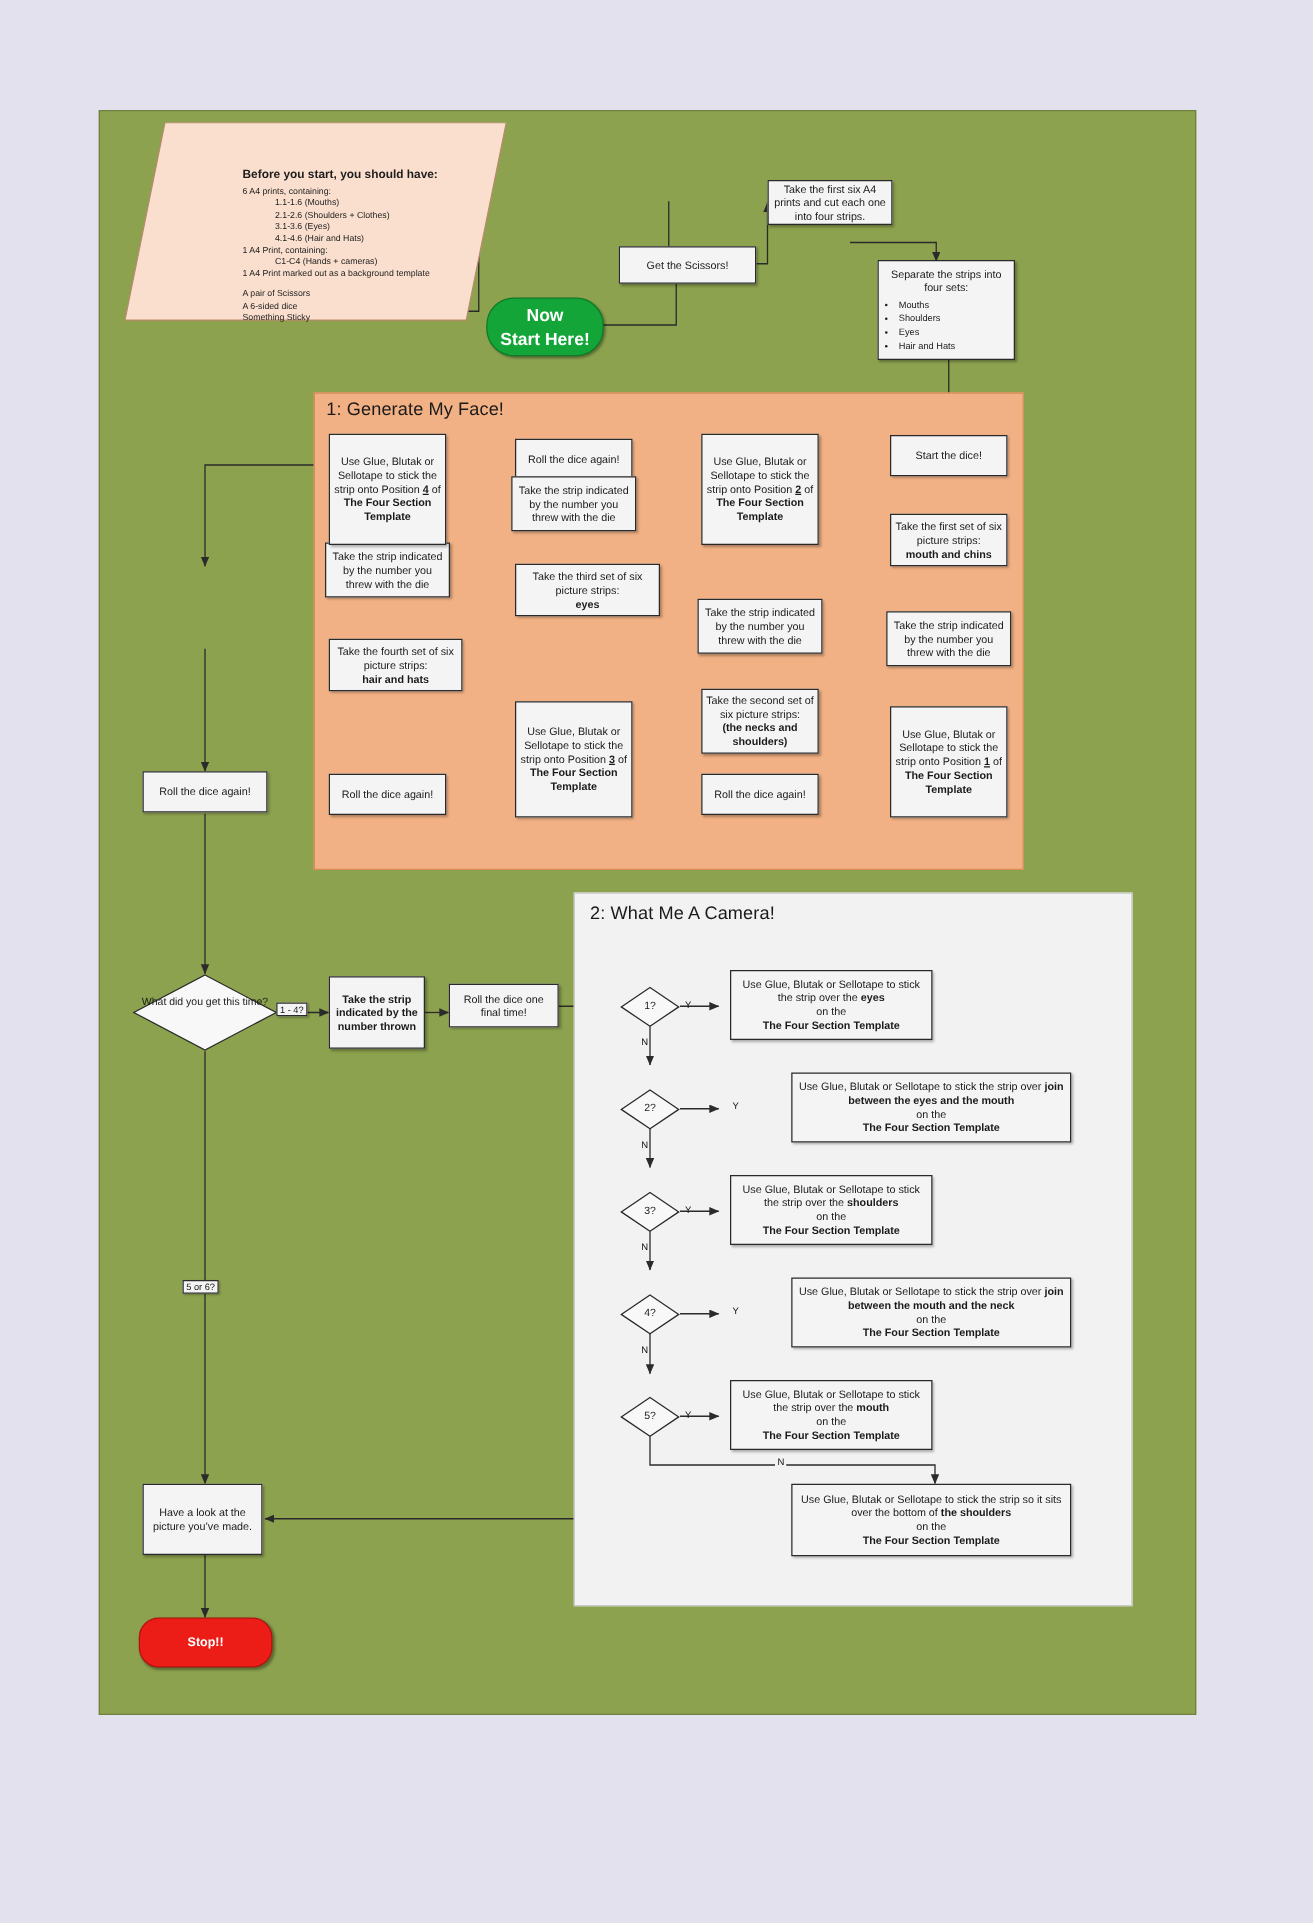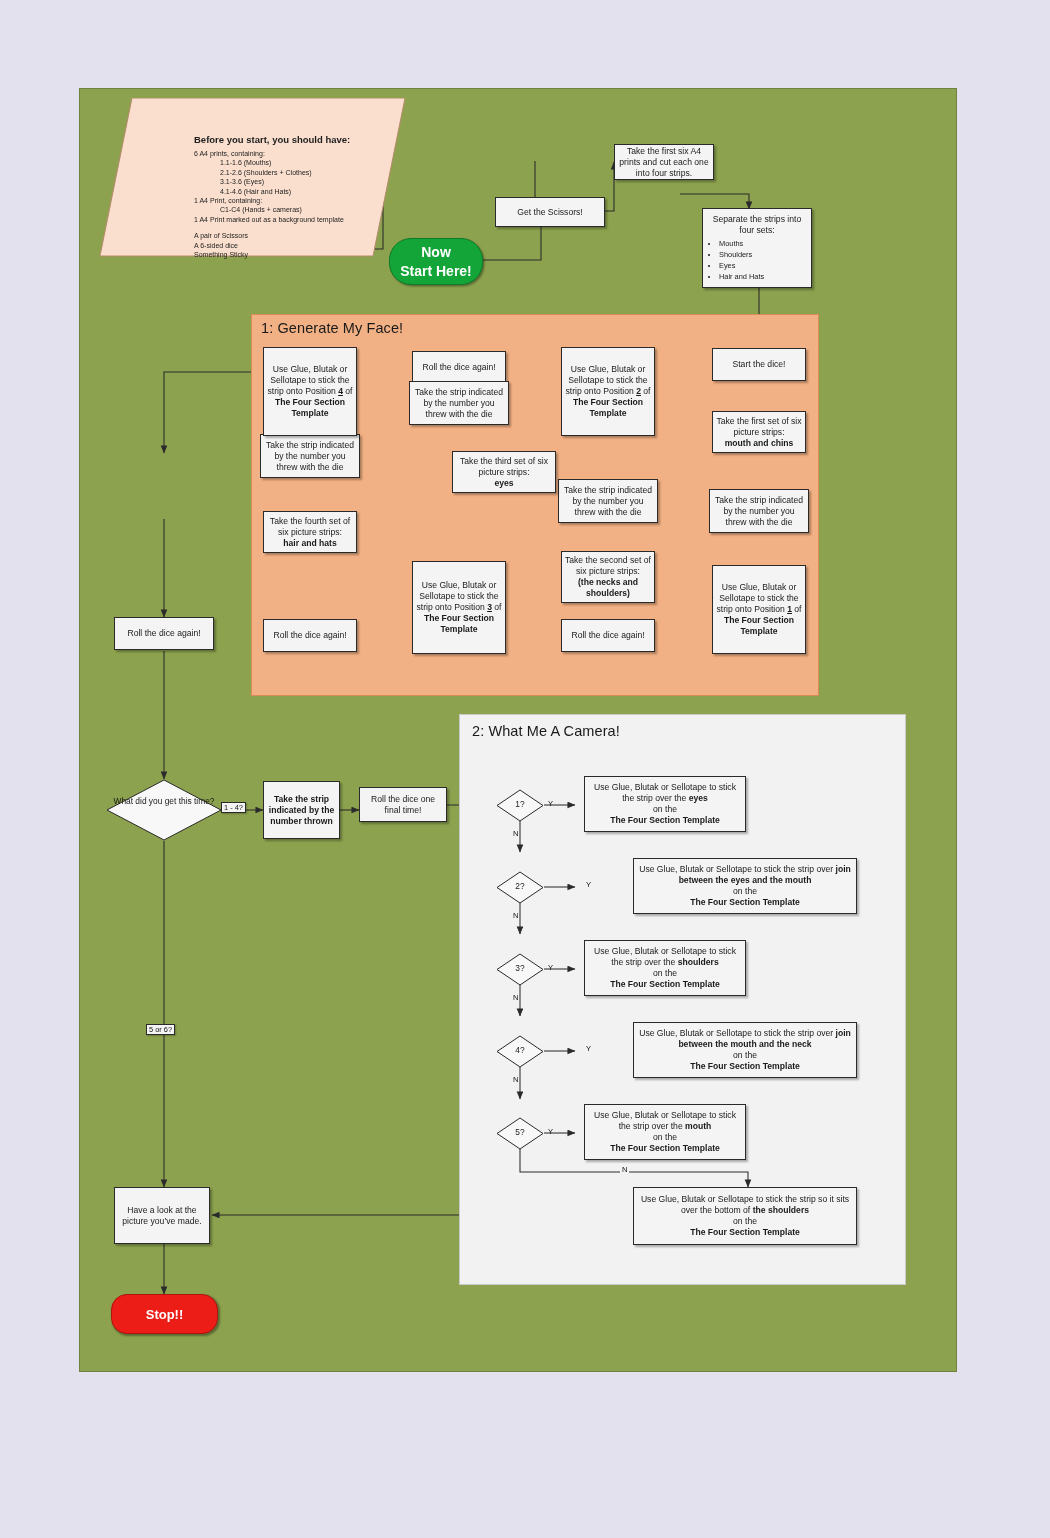--- a/index.html
+++ b/index.html
@@ -20,21 +20,21 @@
   .para svg{display:block;}
   .para-text{position:absolute;font-size:7px;line-height:1.35;color:#1d1d1d;}
   .para-text .hd{font-size:9.5px;font-weight:bold;display:block;margin-bottom:2px;}
   .para-text .ind1{padding-left:26px;}
   .para-text .gap{display:block;height:7px;}
   .startnode{position:absolute;background:#13a538;border:1px solid #0d7a28;border-radius:22px;
      display:flex;align-items:center;justify-content:center;text-align:center;color:#ffffff;
      font-size:14px;font-weight:bold;line-height:1.3;box-shadow:1.5px 1.5px 2px rgba(0,0,0,.35);}
   .stopnode{position:absolute;background:#ec1c16;border:1px solid #b01410;border-radius:16px;
      display:flex;align-items:center;justify-content:center;text-align:center;color:#ffffff;
-     font-size:13px;font-weight:bold;box-shadow:1.5px 1.5px 2px rgba(0,0,0,.35);}
+     font-size:10px;font-weight:bold;box-shadow:1.5px 1.5px 2px rgba(0,0,0,.35);}
   .diamond{position:absolute;}
   .diamond svg{display:block;}
   .diamond-label{position:absolute;width:100%;text-align:center;font-size:8.4px;color:#1a1a1a;line-height:1.2;}
   .edgelabel{position:absolute;background:#f4f4f4;border:1px solid #2a2a2a;font-size:7.4px;
      padding:0px 2px;color:#111;line-height:1.25;box-shadow:1px 1px 1.5px rgba(0,0,0,.25);}
   .plainlabel{position:absolute;font-size:7.6px;color:#111;background:transparent;}
   svg.wires{position:absolute;left:0;top:0;width:878px;height:1284px;overflow:visible;pointer-events:none;}
   .bullets{text-align:left;padding-left:12px;font-size:7.4px;line-height:1.5;}
   .bullets li{margin:0;}
 </style>
@@ -193,31 +193,31 @@
     <div class="node" style="left:481px;top:258px;width:94px;height:89px;">
       <span class="node-inner"><span>Use Glue, Blutak or Sellotape to stick the strip onto Position</span> <span class="u">2</span> <span>of</span><br><b>The Four Section Template</b></span>
     </div>
 
     <div class="node" style="left:332px;top:262px;width:94px;height:33px;">
       <span class="node-inner">Roll the dice again!</span>
     </div>
     <div class="node" style="left:329px;top:292px;width:100px;height:44px;">
       <span class="node-inner">Take the strip indicated by the number you threw with the die</span>
     </div>
-    <div class="node" style="left:332px;top:362px;width:104px;height:42px;margin-left:40px;">
+    <div class="node" style="left:332px;top:362px;width:116px;height:42px;">
       <span class="node-inner"><span>Take the third set of six picture strips:</span><br><b>eyes</b></span>
     </div>
     <div class="node" style="left:332px;top:472px;width:94px;height:93px;">
       <span class="node-inner"><span>Use Glue, Blutak or Sellotape to stick the strip onto Position</span> <span class="u">3</span> <span>of</span><br><b>The Four Section Template</b></span>
     </div>
 
     <div class="node" style="left:183px;top:530px;width:94px;height:33px;">
       <span class="node-inner">Roll the dice again!</span>
     </div>
-    <div class="node" style="left:183px;top:422px;width:94px;height:42px;">
+    <div class="node" style="left:183px;top:422px;width:107px;height:42px;">
       <span class="node-inner"><span>Take the fourth set of six picture strips:</span><br><b>hair and hats</b></span>
     </div>
     <div class="node" style="left:180px;top:345px;width:100px;height:44px;">
       <span class="node-inner">Take the strip indicated by the number you threw with the die</span>
     </div>
     <div class="node" style="left:183px;top:258px;width:94px;height:89px;">
       <span class="node-inner"><span>Use Glue, Blutak or Sellotape to stick the strip onto Position</span> <span class="u">4</span> <span>of</span><br><b>The Four Section Template</b></span>
     </div>
 
     <div class="node" style="left:34px;top:528px;width:100px;height:33px;">

